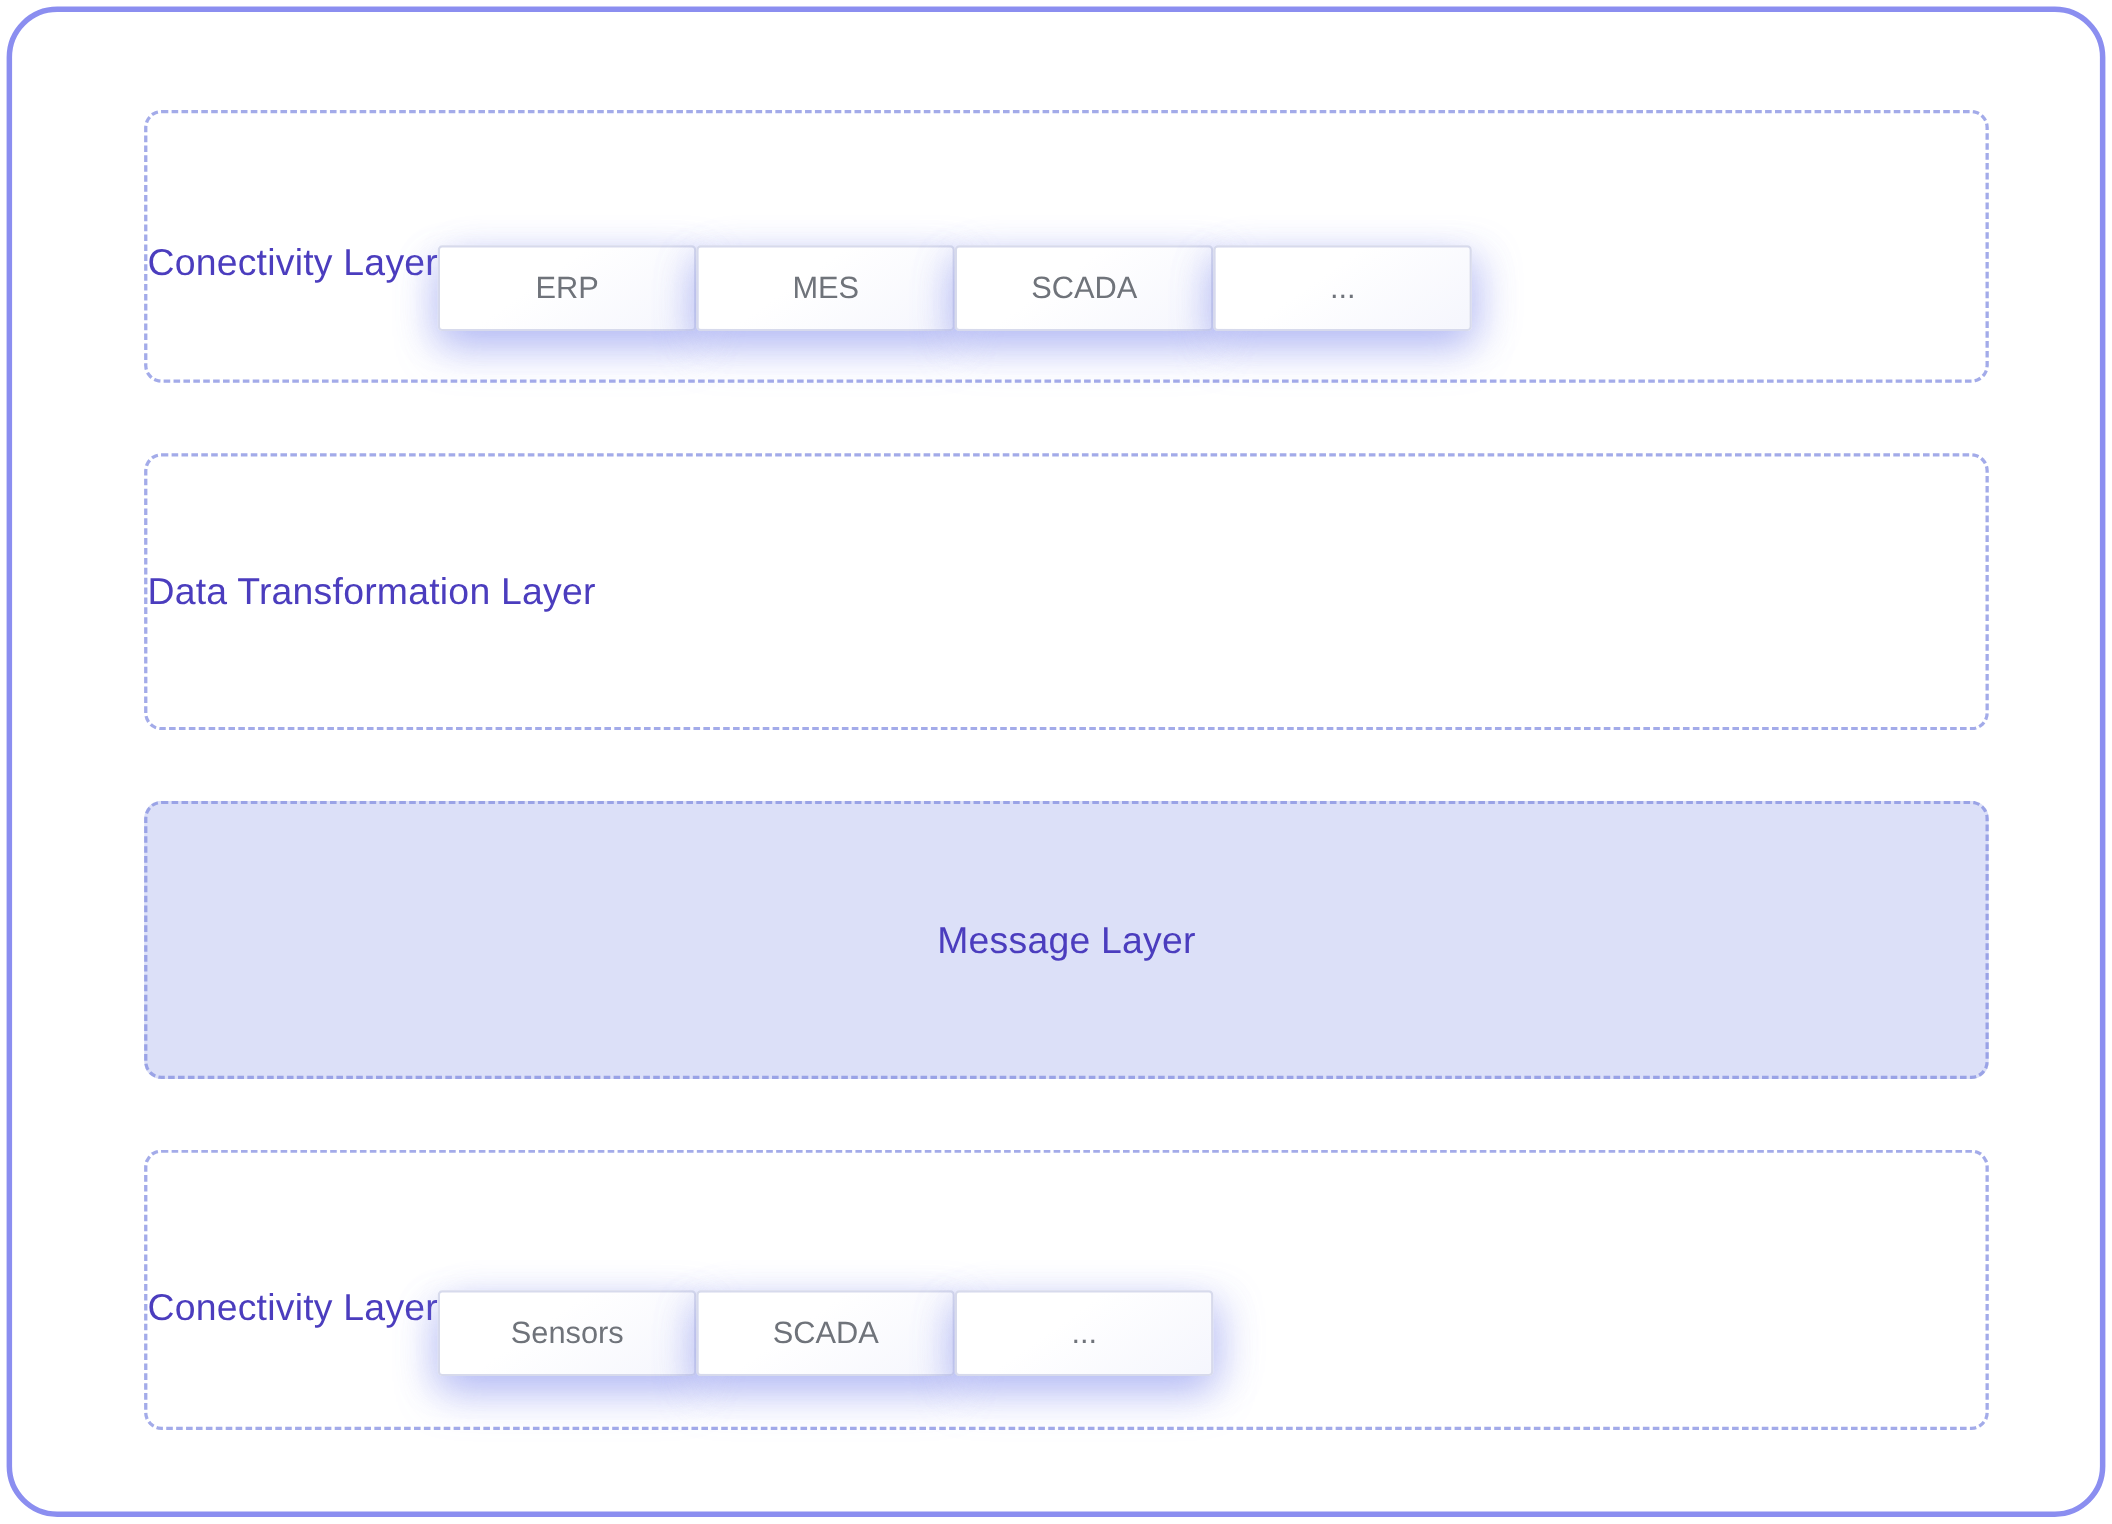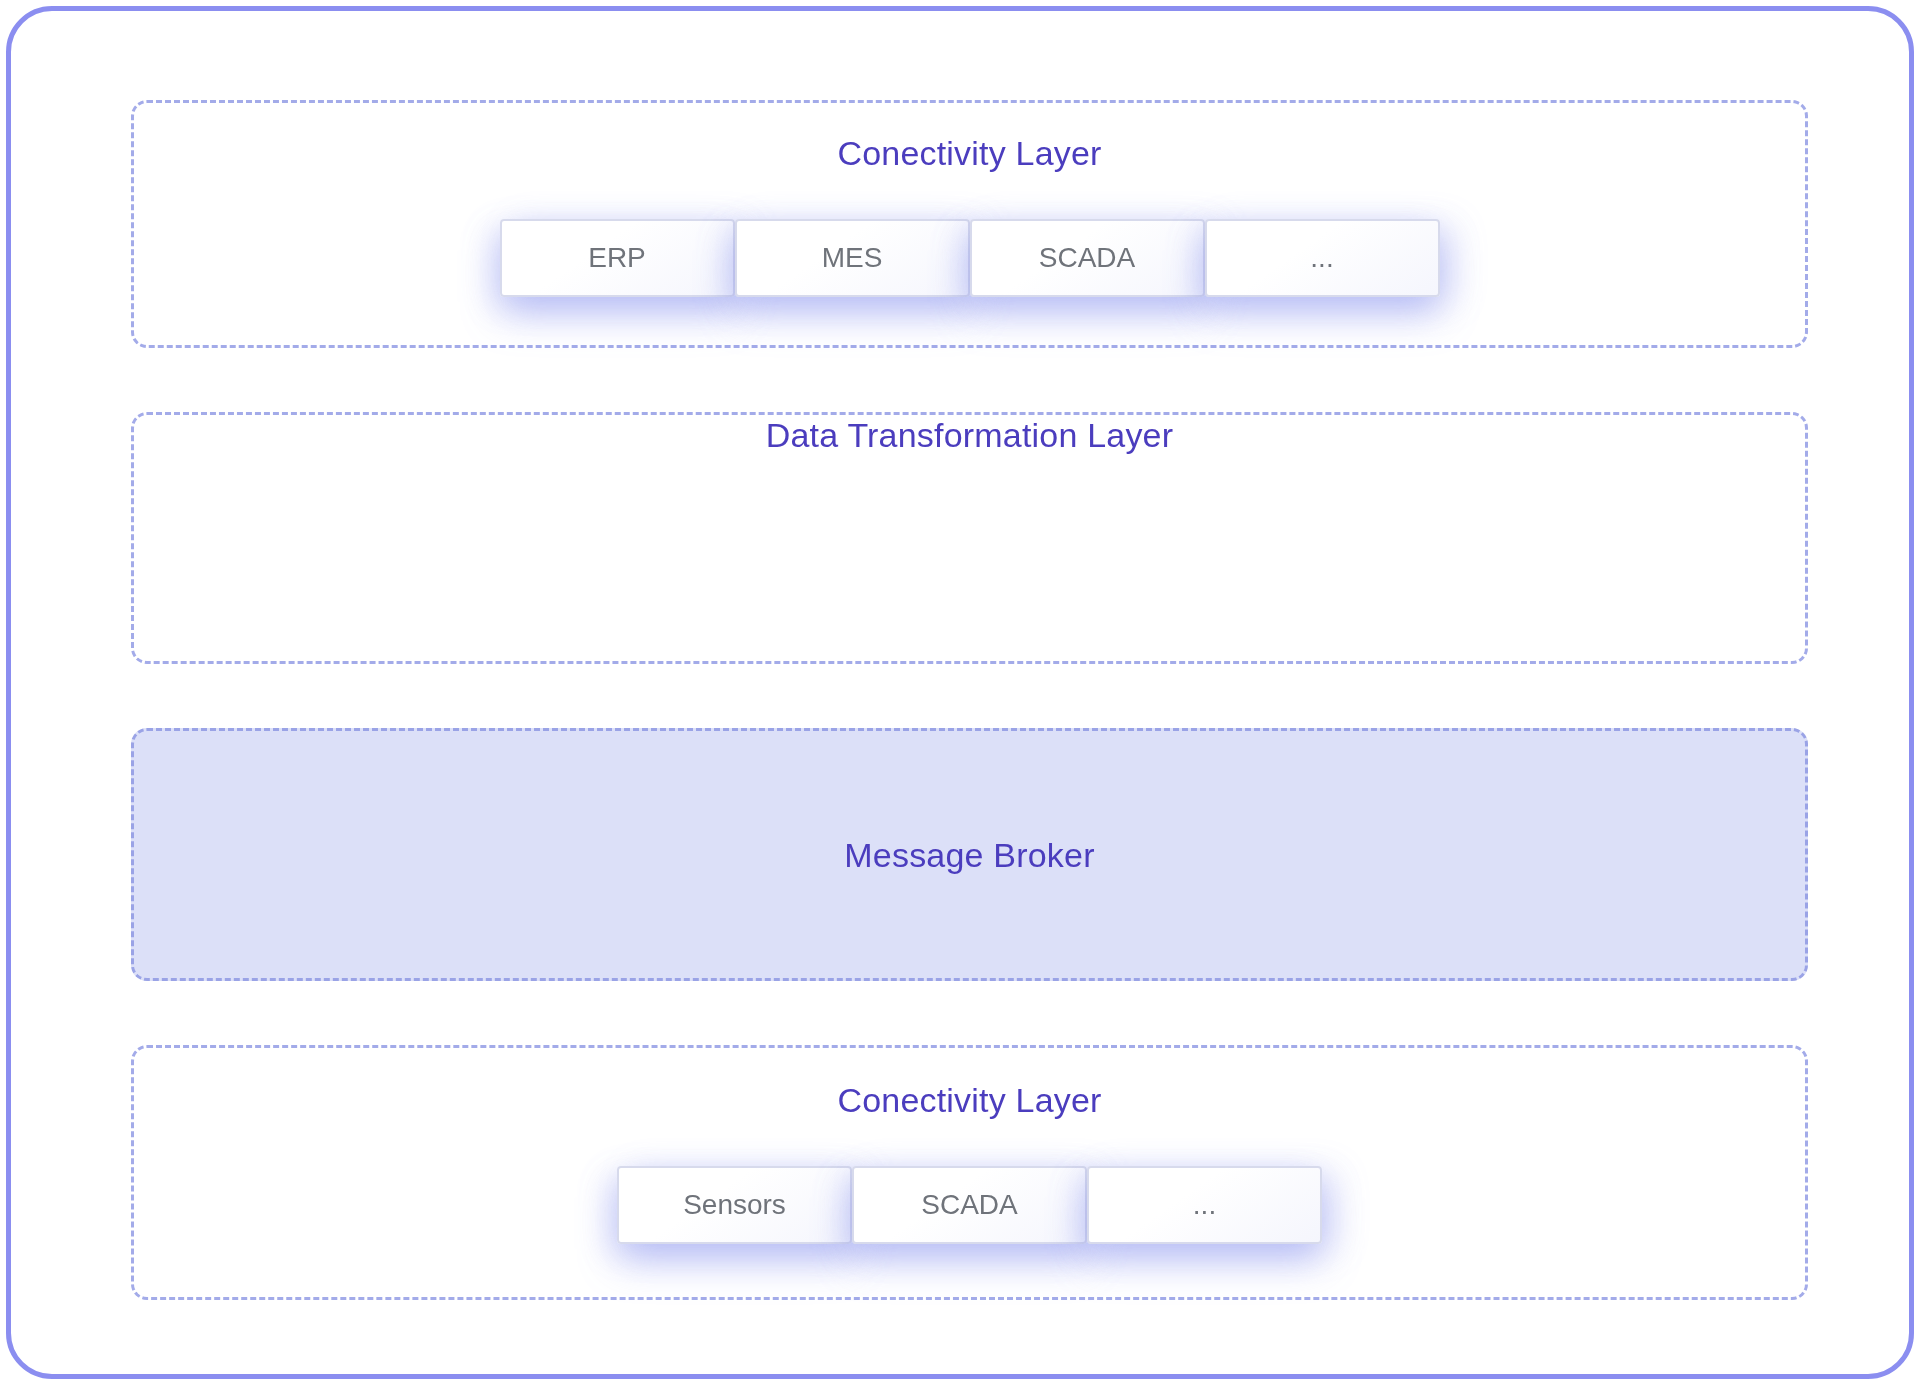--- a/index.html
+++ b/index.html
@@ -24,21 +24,21 @@
     border-radius: 46px;
     background: #ffffff;
   }
   .layer {
     position: absolute;
     left: 120px;
     width: 1677px;
     border: 3px dashed #a3abe9;
     border-radius: 16px;
     display: flex;
-    flex-direction: column;
+    flex-direction: row;
     align-items: center;
     background: transparent;
   }
   .layer-1 { top: 89px;   height: 248px; padding-top: 30px; }
   .layer-2 { top: 401px;  height: 252px; justify-content: flex-start; }
   .layer-3 { top: 717px;  height: 253px; justify-content: center; background: #dce0f8; border-color: #9aa3e6; }
   .layer-4 { top: 1034px; height: 255px; padding-top: 32px; }
   .layer-title {
     font-size: 34px;
     line-height: 40px;
@@ -82,21 +82,21 @@
           <div class="node-box">SCADA</div>
           <div class="node-box">...</div>
         </div>
     </section>
 
     <section class="layer layer-2">
       <div class="layer-title">Data Transformation Layer</div>
     </section>
 
     <section class="layer layer-3">
-      <div class="layer-title">Message Broker</div>
+      <div class="layer-title">Message Layer</div>
     </section>
 
     <section class="layer layer-4">
       <div class="layer-title">Conectivity Layer</div>
       <div class="box-row">
           <div class="node-box">Sensors</div>
           <div class="node-box">SCADA</div>
           <div class="node-box">...</div>
         </div>
     </section>

